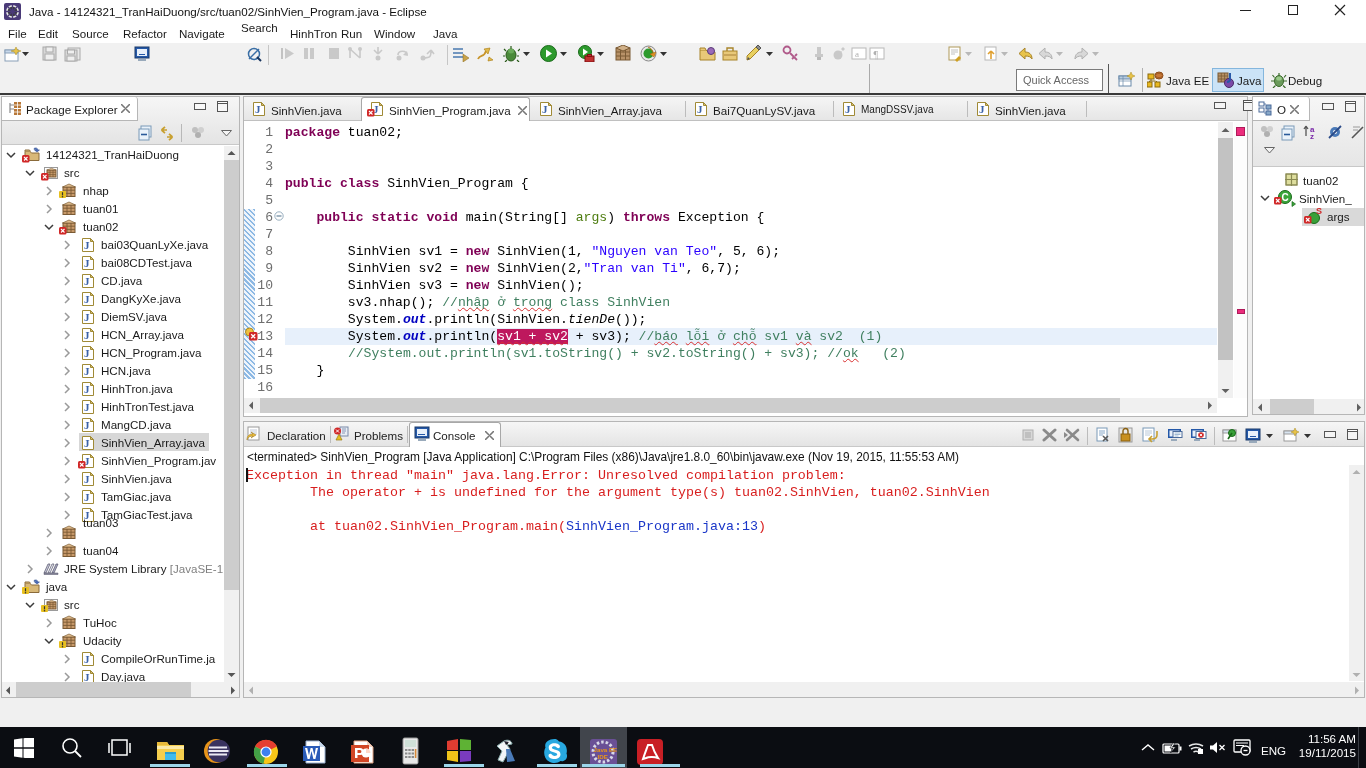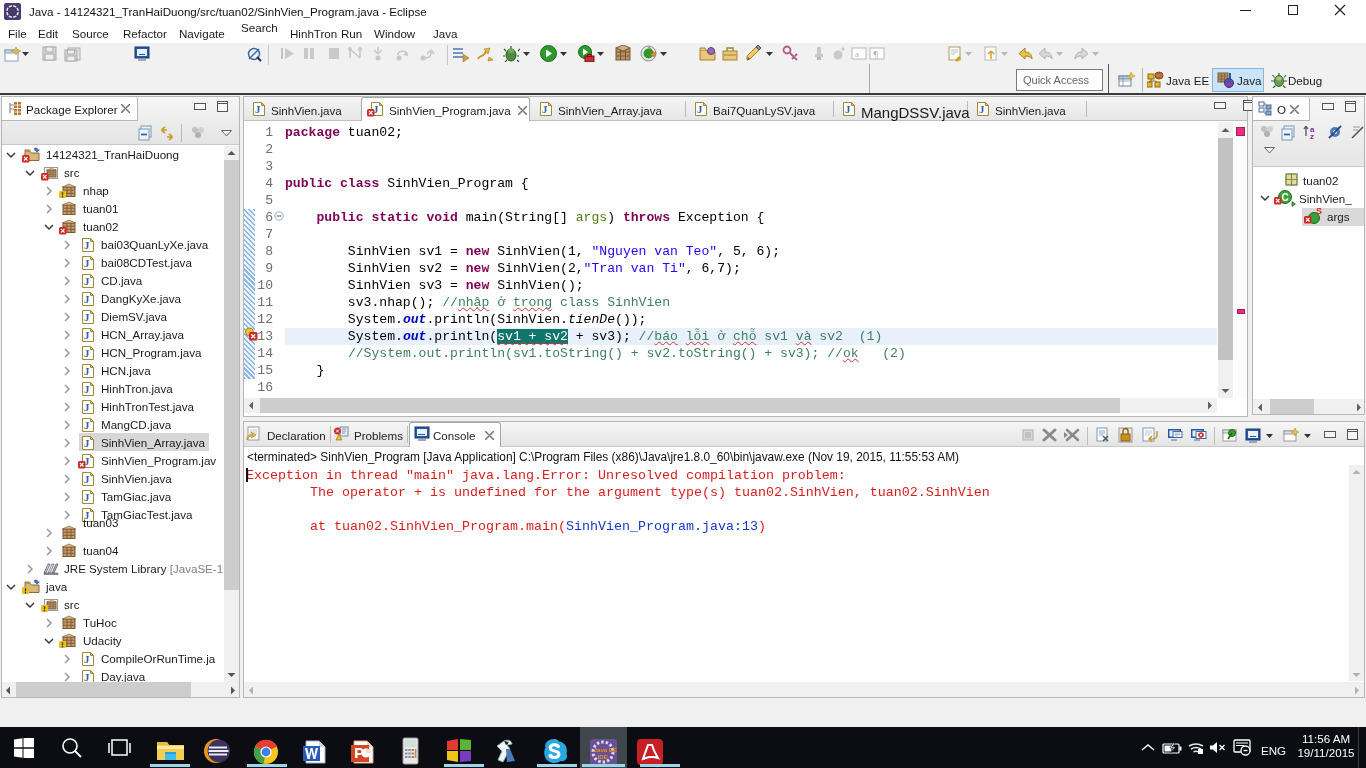--- a/index.html
+++ b/index.html
@@ -620,21 +620,21 @@
 <div class="abs" style="left:558px;top:104px;font-size:11.6px;white-space:nowrap">SinhVien_Array.java</div>
 <div class="abs" style="left:833px;top:101px;width:1px;height:16px;background:#bcbcbc"></div>
 <svg class="abs" style="left:693px;top:101px" width="17" height="16">
     <use href="#i-jf"></use>
   </svg>
 <div class="abs" style="left:713px;top:104px;font-size:11.6px;white-space:nowrap">Bai7QuanLySV.java</div>
 <div class="abs" style="left:967px;top:101px;width:1px;height:16px;background:#bcbcbc"></div>
 <svg class="abs" style="left:841px;top:101px" width="17" height="16">
     <use href="#i-jf"></use>
   </svg>
-<div class="abs" style="left:861px;top:104px;font-size:15px;white-space:nowrap">MangDSSV.java</div>
+<div class="abs" style="left:861px;top:104px;font-size:10px;white-space:nowrap">MangDSSV.java</div>
 <div class="abs" style="left:1086px;top:101px;width:1px;height:16px;background:#bcbcbc"></div>
 <svg class="abs" style="left:975px;top:101px" width="17" height="16">
     <use href="#i-jf"></use>
   </svg>
 <div class="abs" style="left:995px;top:104px;font-size:11.6px;white-space:nowrap">SinhVien.java</div>
 <div class="abs" style="left:1214px;top:102px;width:12px;height:7px;border:1px solid #555;background:#f4f4f4"></div>
 <div class="abs" style="left:1243px;top:100px;width:11px;height:11px;border:1px solid #555;background:#f4f4f4"></div>
 <div class="abs" style="left:1243px;top:100px;width:11px;height:3px;border:1px solid #555;background:#fff"></div>
 
 <div class="abs" style="left:244px;top:209px;width:11px;height:170px;background:repeating-linear-gradient(45deg,#8db9e4 0 1.5px,#eef4fb 1.5px 3.5px)"></div>
@@ -672,21 +672,21 @@
 
 <span class="kw">public class</span> SinhVien_Program {
 
     <span class="kw">public static void</span> main(String[] <span style="color:#4d7c0f">args</span>) <span class="kw">throws</span> Exception {
 
         SinhVien sv1 = <span class="kw">new</span> SinhVien(1, <span class="str">"Nguyen van Teo"</span>, 5, 6);
         SinhVien sv2 = <span class="kw">new</span> SinhVien(2,<span class="str">"Tran van Ti"</span>, 6,7);
         SinhVien sv3 = <span class="kw">new</span> SinhVien();
         sv3.nhap(); <span class="cmt">//<span class="sp">nhập</span> ở <span class="sp">trong</span> class SinhVien</span>
         System.<span class="sfld">out</span>.println(SinhVien.<span class="imeth">tienDe</span>());
-        System.<span class="sfld">out</span>.println(<span style="background:#0f766e;color:#fff" class="sp">sv1 + sv2</span> + sv3); <span class="cmt">//<span class="sp">báo</span> <span class="sp">lỗi</span> ở <span class="sp">chỗ</span> sv1 <span class="sp">và</span> sv2  (1)</span>
+        System.<span class="sfld">out</span>.println(<span style="background:#be185d;color:#fff" class="sp">sv1 + sv2</span> + sv3); <span class="cmt">//<span class="sp">báo</span> <span class="sp">lỗi</span> ở <span class="sp">chỗ</span> sv1 <span class="sp">và</span> sv2  (1)</span>
         <span class="cmt">//System.out.println(sv1.toString() + sv2.toString() + sv3); //<span class="sp">ok</span>   (2)</span>
     }
 </div>
 
 <div class="abs" style="left:1218px;top:122px;width:15px;height:276px;background:#f0f0f0"></div>
 <svg class="abs" style="left:1221px;top:127px" width="9" height="6">
     <path d="M.5 5L4.5 1l4 4z" fill="#606060"></path>
   </svg>
 <svg class="abs" style="left:1221px;top:388px" width="9" height="6">
     <path d="M.5 1l4 4 4-4z" fill="#606060"></path>
@@ -1021,21 +1021,21 @@
       <path d="M1 4.5h3L8 1v11L4 8.5H1z" fill="#fff"></path>
       <path d="M10.5 4l5 5m0-5l-5 5" stroke="#fff" stroke-width="1.3"></path>
     </svg>
 <svg class="abs" style="left:1233px;top:739px" width="19" height="17">
       <rect x="1" y="1" width="16" height="12" rx="1" fill="none" stroke="#fff" stroke-width="1.3"></rect>
       <path d="M3 4h12M3 6.5h8" stroke="#fff" stroke-width="1.2"></path>
       <circle cx="12.5" cy="11.5" r="4.5" fill="#0b0d12" stroke="#fff" stroke-width="1.3"></circle>
       <path d="M10.5 11.5h4" stroke="#fff" stroke-width="1.3"></path>
     </svg>
 <div class="abs" style="left:1261px;top:744px;font-size:11.6px;color:#fff">ENG</div>
-<div class="abs" style="left:1296px;top:732px;width:60px;text-align:center;font-size:11.6px;color:#fff;line-height:14px">11:56 AM<br>19/11/2015</div>
+<div class="abs" style="left:1296px;top:732px;width:60px;text-align:right;font-size:11.6px;color:#fff;line-height:14px">11:56 AM<br>19/11/2015</div>
 <div class="abs" style="left:1358px;top:727px;width:1px;height:41px;background:#3a3d44"></div>
 <div class="abs" style="left:150px;top:764px;width:40px;height:3px;background:#9cd6ea"></div>
 <div class="abs" style="left:247px;top:764px;width:40px;height:3px;background:#9cd6ea"></div>
 <div class="abs" style="left:444px;top:764px;width:40px;height:3px;background:#9cd6ea"></div>
 <div class="abs" style="left:537px;top:764px;width:40px;height:3px;background:#9cd6ea"></div>
 <div class="abs" style="left:582px;top:764px;width:43px;height:3px;background:#9cd6ea"></div>
 <div class="abs" style="left:640px;top:764px;width:40px;height:3px;background:#9cd6ea"></div>
 
 
 </rect></body></html>

